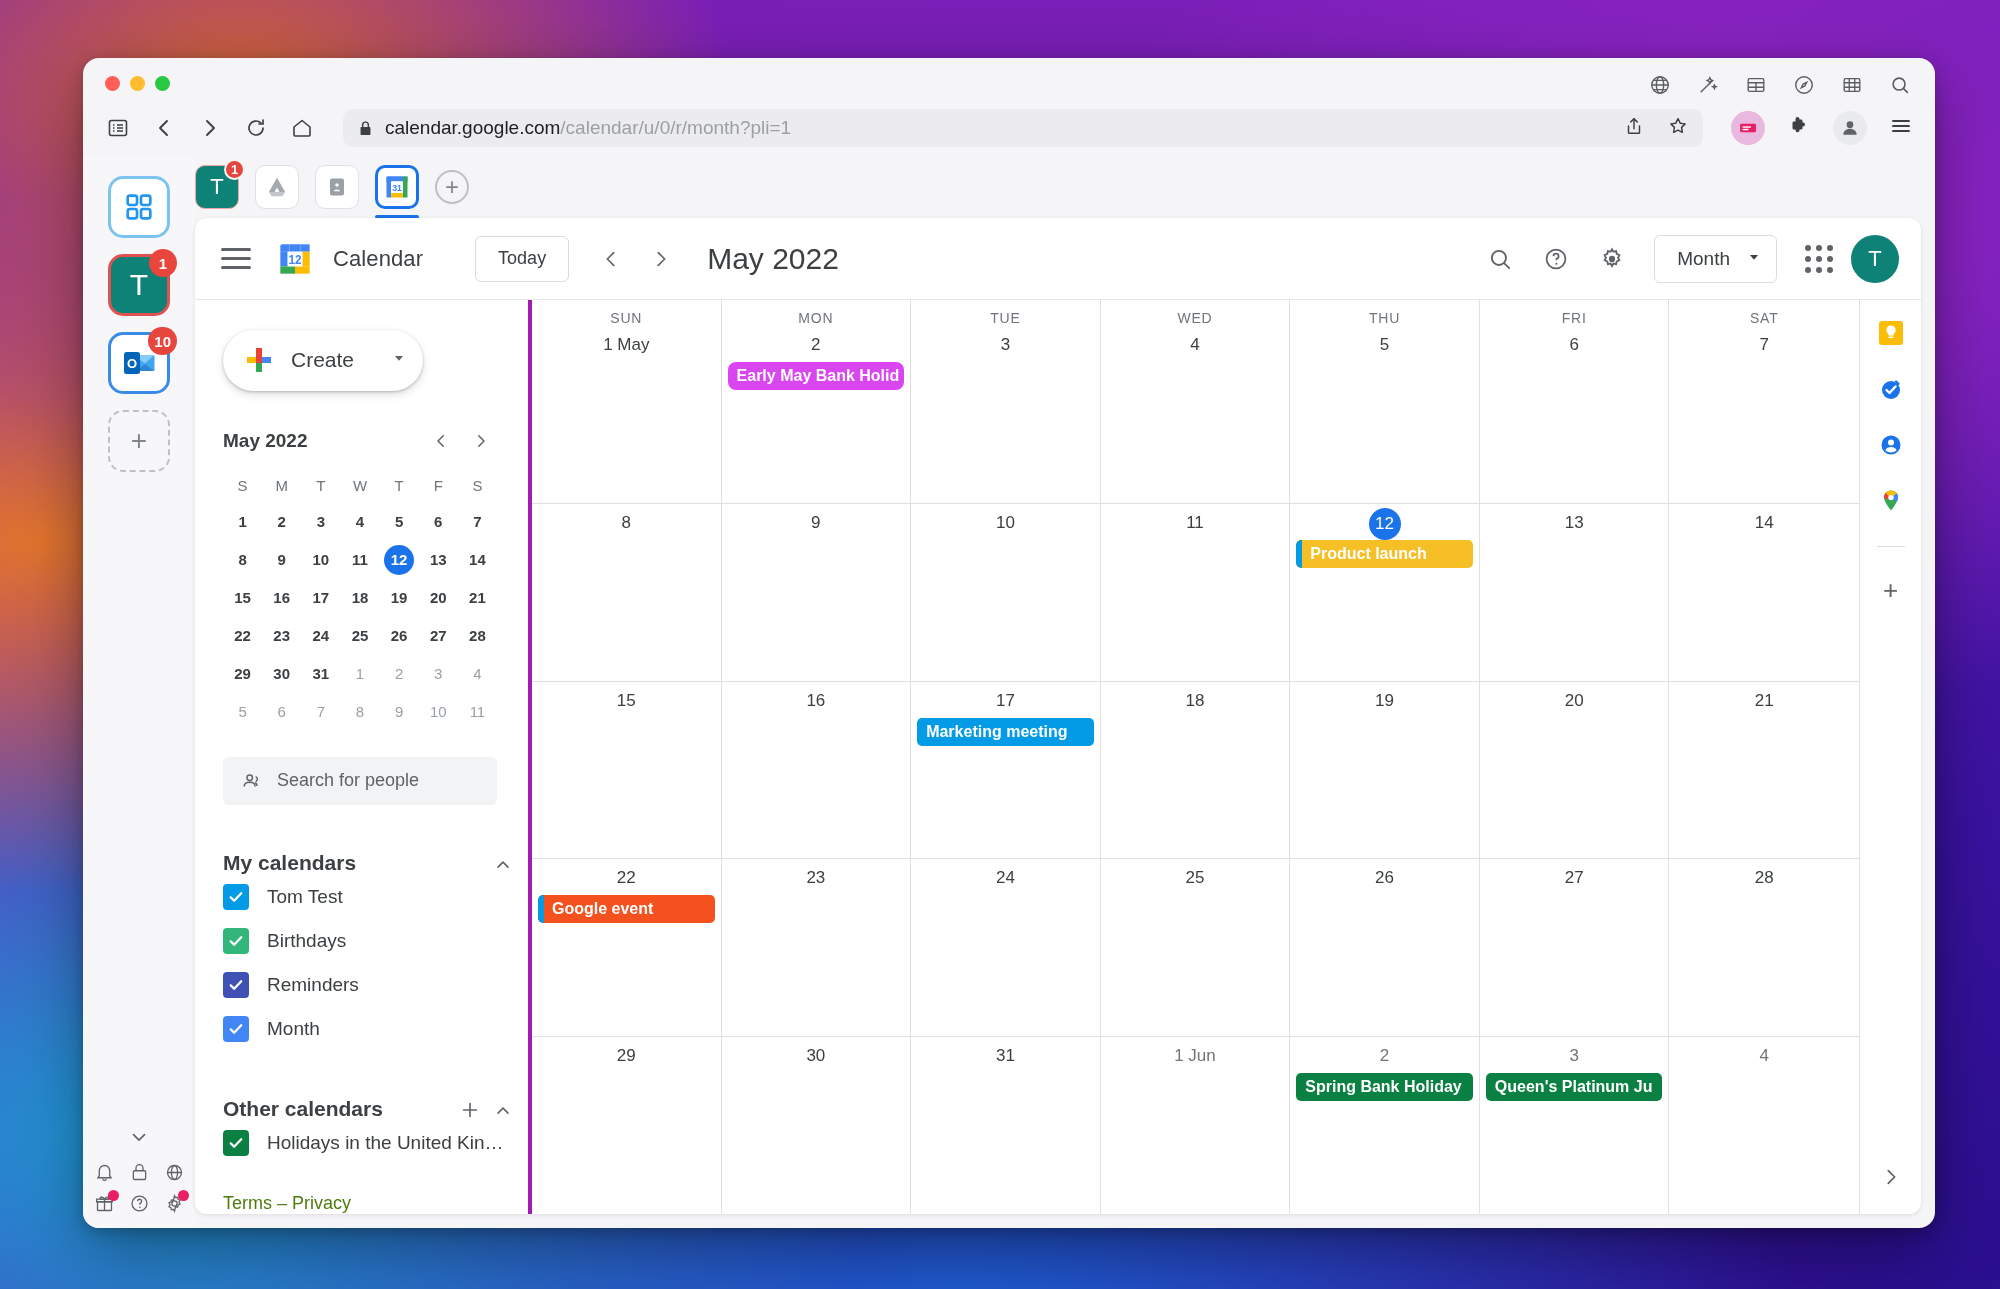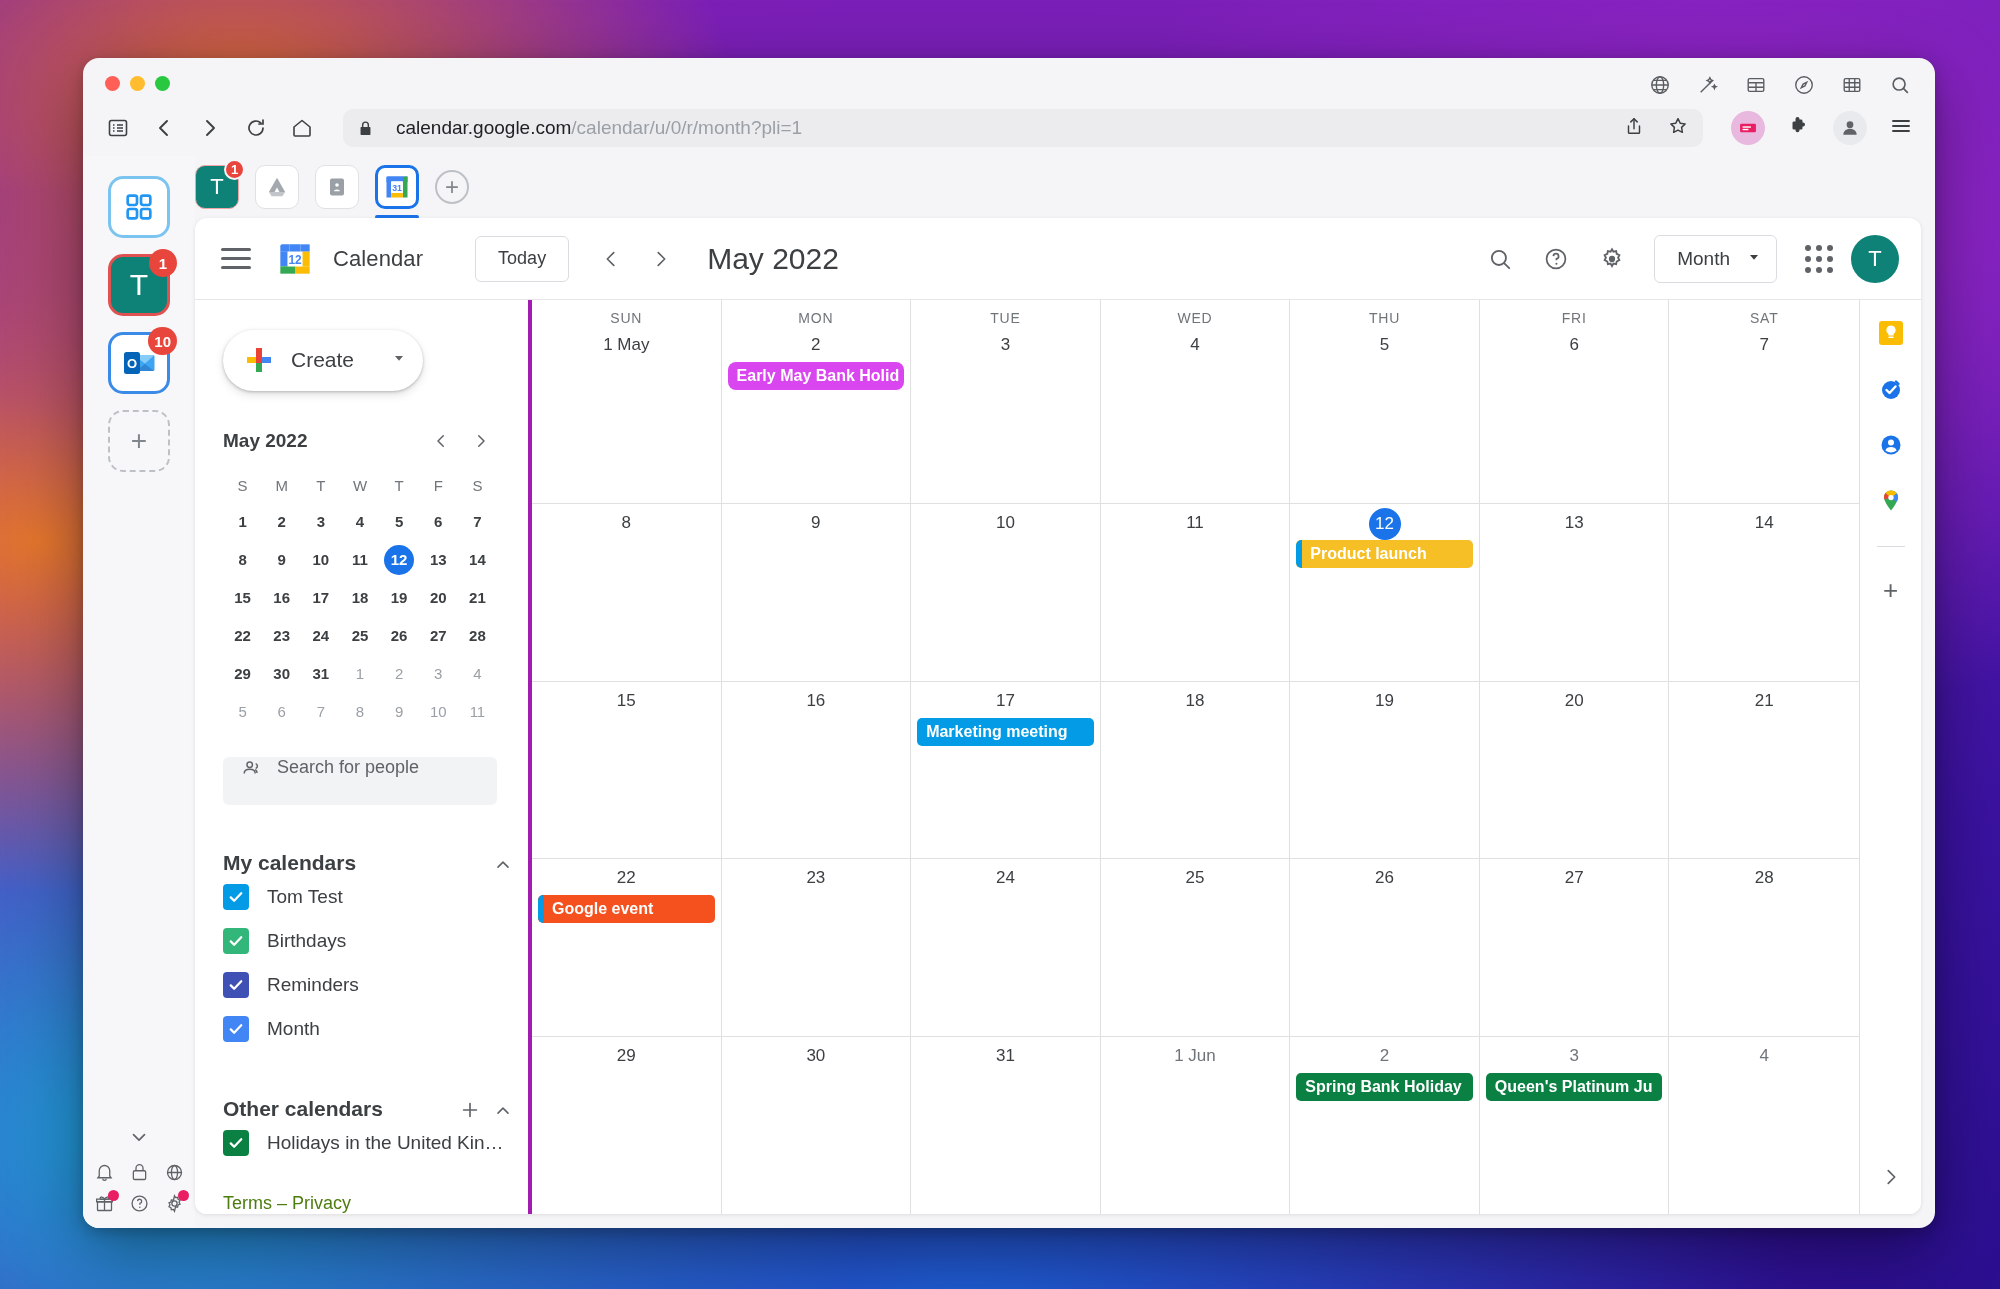--- a/index.html
+++ b/index.html
@@ -61,21 +61,21 @@
     color: #3c4043;
     flex: none;
   }
   .urlbar {
     flex: 1;
     height: 38px;
     background: #ececef;
     border-radius: 10px;
     display: flex; align-items: center;
     padding: 0 14px;
-    gap: 22px;
+    gap: 11px;
     margin: 0 8px;
     position: relative;
   }
   .urlbar .lock { color: #3c4043; display: flex; }
   .url-text { font-size: 19px; color: #9aa0a6; white-space: nowrap; }
   .url-text b { color: #202124; font-weight: 400; }
   .url-right { margin-left: auto; display: flex; align-items: center; gap: 22px; color: #3c4043; }
   .tb-right { display: flex; align-items: center; gap: 22px; color: #3c4043; }
   .ext-pill {
     width: 34px; height: 34px; border-radius: 50%;
@@ -265,21 +265,21 @@
     background: #1a73e8; color: #fff;
     display: flex; align-items: center; justify-content: center;
   }
 
   
   .search-people {
     margin: 26px 28px 0 28px;
     width: 274px; height: 52px;
     background: #f1f3f4;
     border-radius: 6px;
-    display: flex; align-items: flex-start;
+    display: flex; align-items: center;
     gap: 14px; padding: 0 18px;
   }
   .search-people .ph { font-size: 18px; color: #5f6368; }
 
   
   .cal-group { margin: 30px 28px 0 28px; width: 290px; }
   .cal-group-head {
     display: flex; align-items: flex-end;
     font-size: 21px; color: #3c4043; font-weight: 700;
     height: 40px;

